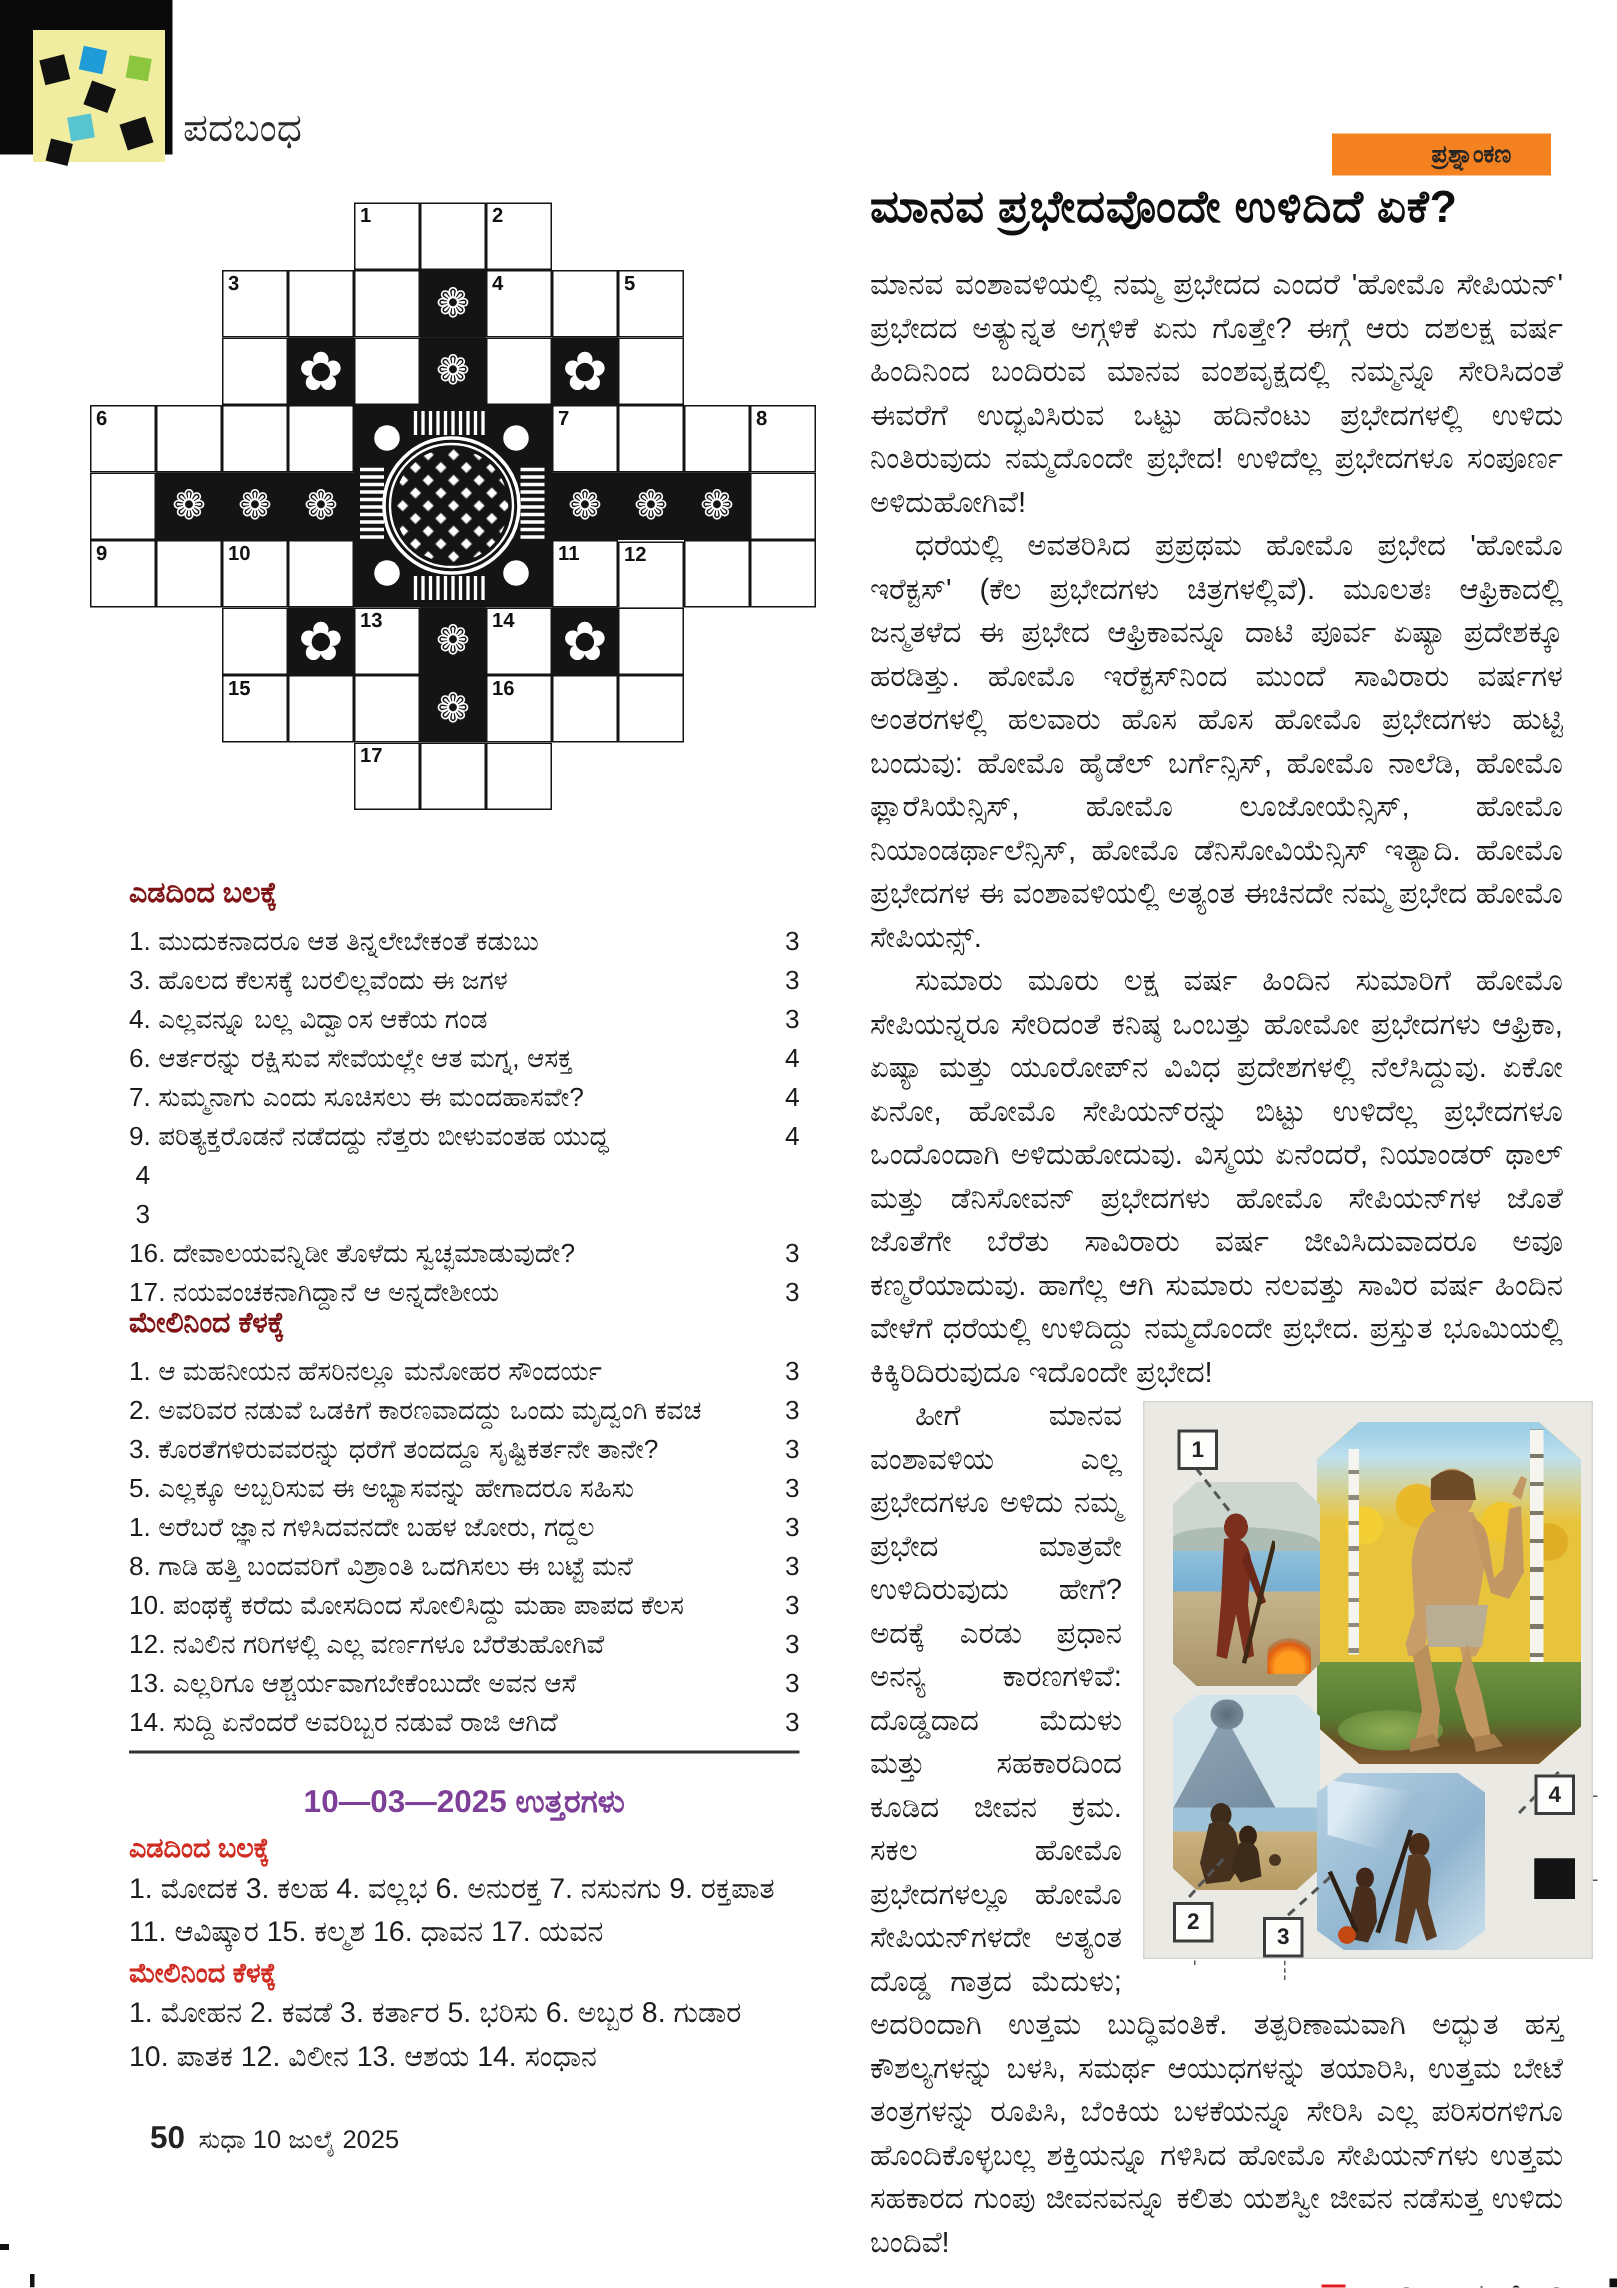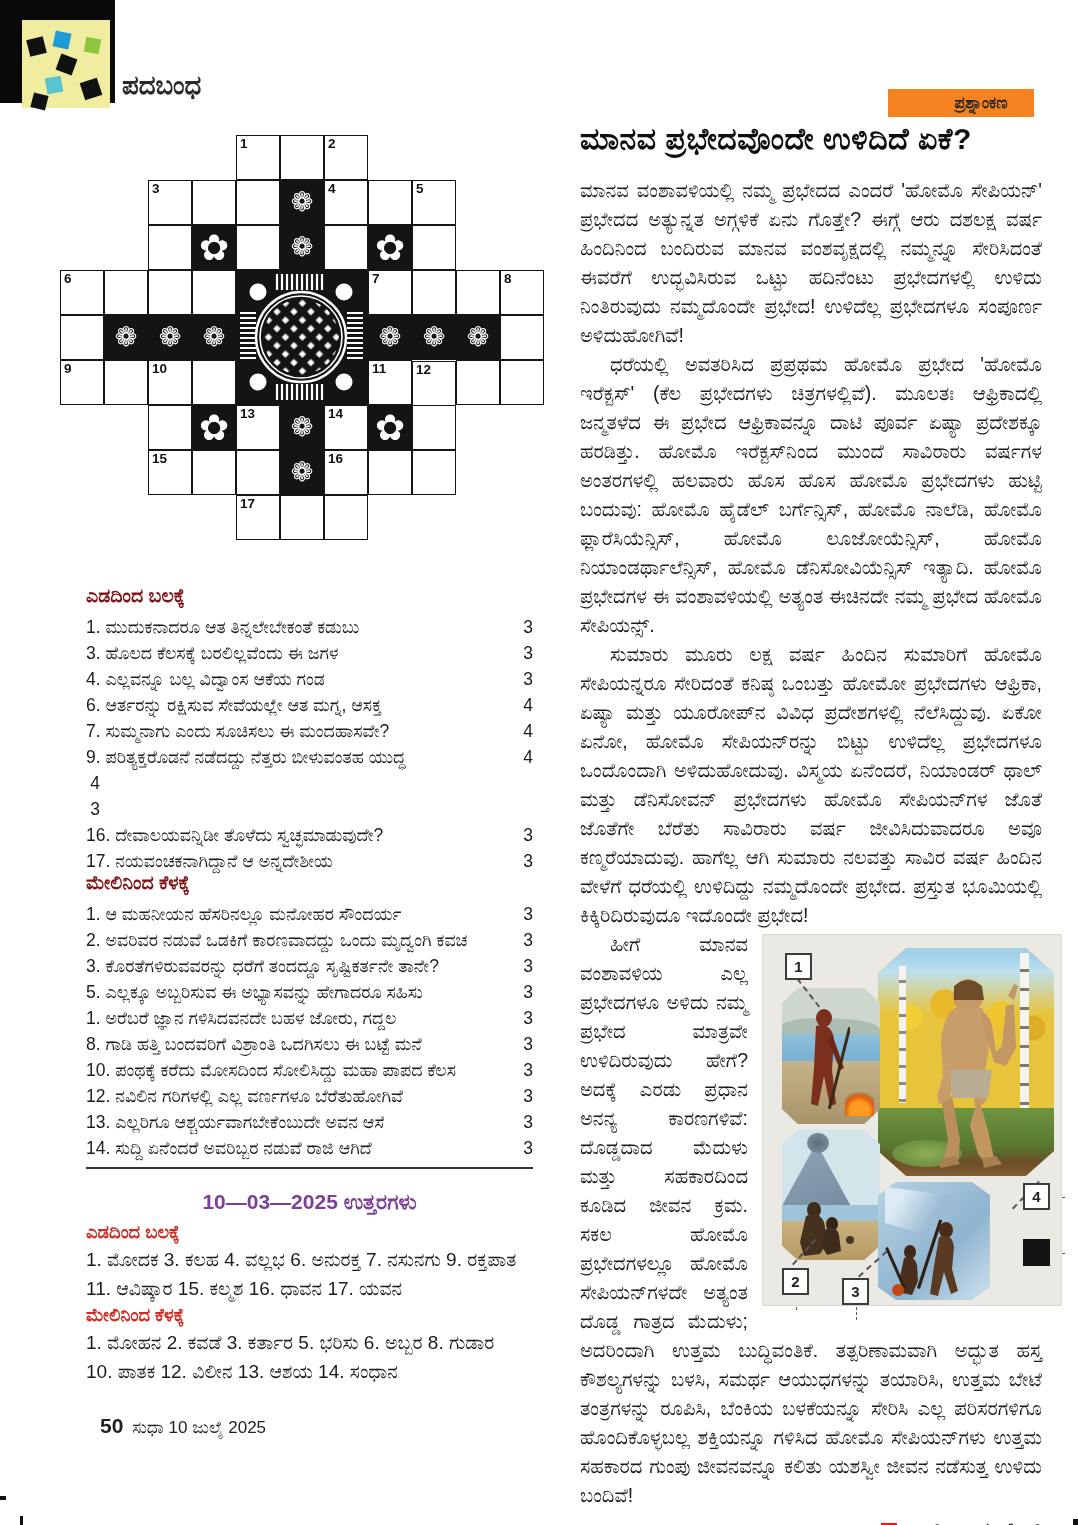--- a/index.html
+++ b/index.html
@@ -3,21 +3,21 @@
 <meta charset="utf-8">
 <style>
   html,body{margin:0;padding:0;}
   body{width:1078px;height:1525px;position:relative;background:#fff;overflow:hidden;
        font-family:"Liberation Sans",sans-serif;color:#1c1c1c;}
 
   
   .logo-block{position:absolute;left:0;top:0;width:115px;height:103px;background:#0a0a0a;}
   .logo-tile{position:absolute;left:22px;top:20px;width:88px;height:88px;background:#f0eda0;}
   .logo-sq{position:absolute;}
-  .logo-label{position:absolute;left:122px;top:70px;font-size:26px;font-weight:bold;color:#2a2a2a;}
+  .logo-label{position:absolute;left:122px;top:70px;font-size:26px;font-weight:normal;color:#2a2a2a;}
 
   
   .cw{position:absolute;left:60px;top:135px;width:486px;height:407px;}
   .cw-cell{position:absolute;width:44px;height:45px;box-sizing:border-box;border:1.6px solid #141414;
            background:#fff;display:flex;align-items:center;justify-content:center;}
   .cw-cell.black{background:#141414;}
   .cw-num{position:absolute;left:3px;top:1px;font-size:13.5px;font-weight:bold;color:#111;line-height:1;}
   .flower{color:#fff;line-height:1;}
   .flower.small{font-size:27px;}
   .flower.big{font-size:36px;}

